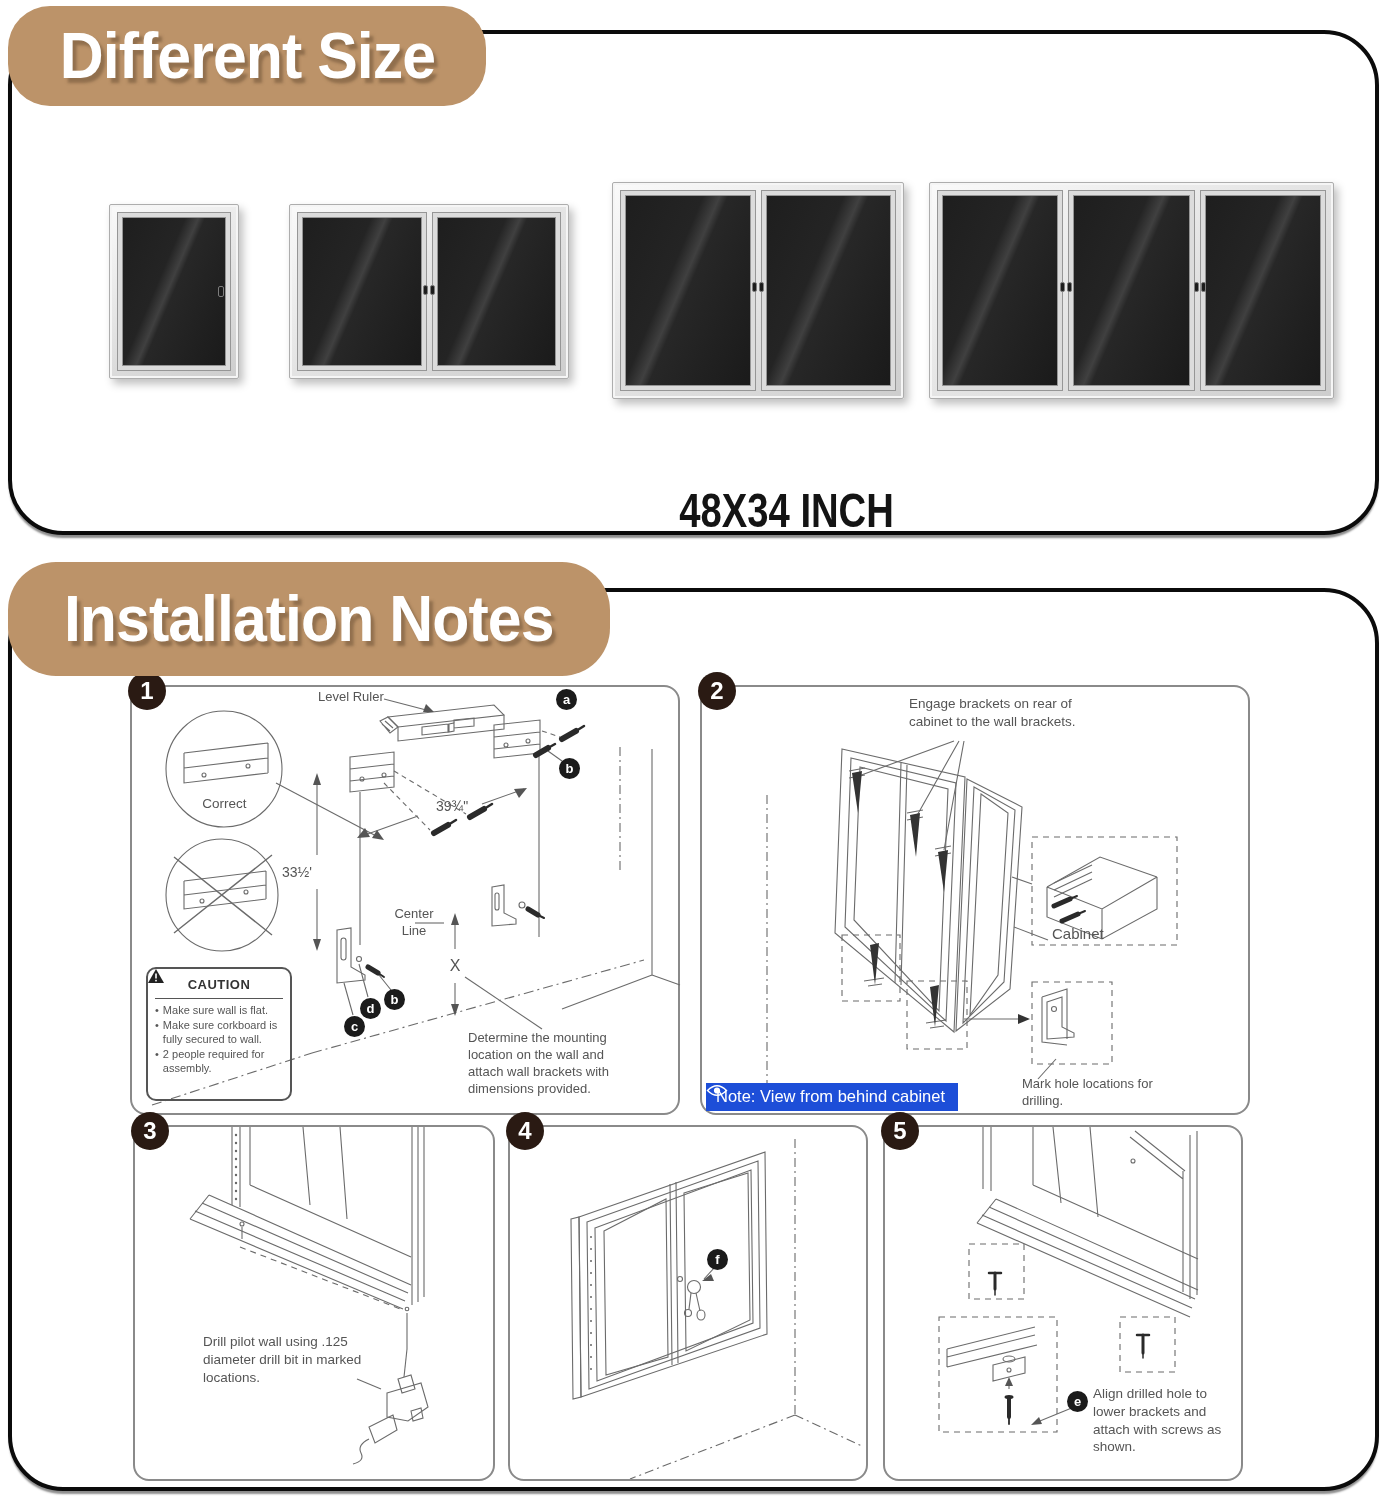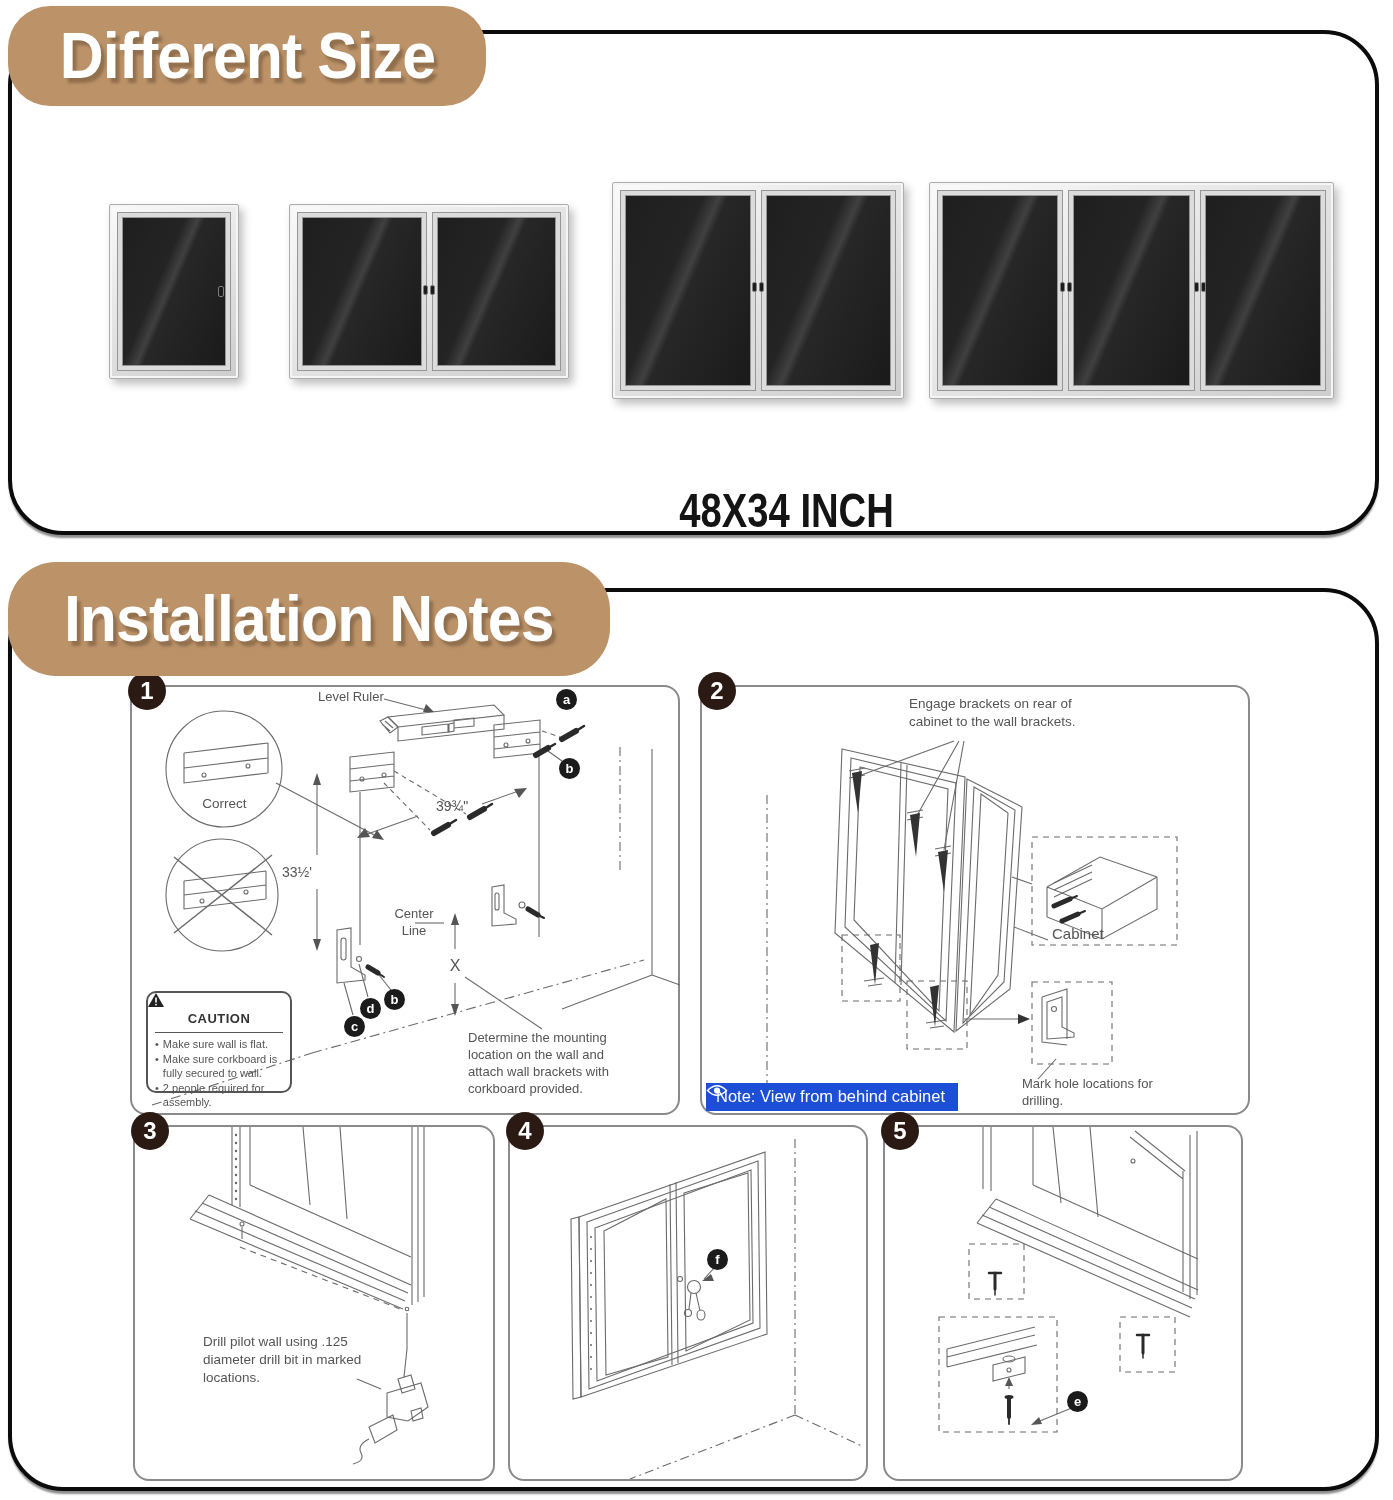--- a/index.html
+++ b/index.html
@@ -39,22 +39,22 @@
   .panel { position:absolute; border:2px solid #8a8a8a; border-radius:16px; background:#fff; }
   .panel svg { position:absolute; left:0; top:0; }
   .stepnum { position:absolute; left:-4px; top:-15px; width:38px; height:38px; border-radius:50%;
              background:#2a1a13; color:#fff; font-weight:bold; font-size:24px;
              display:flex; align-items:center; justify-content:center; z-index:4; }
   .dtext { position:absolute; color:#555; font-size:13px; line-height:1.32; }
   .lmark { position:absolute; width:21px; height:21px; border-radius:50%; background:#1b1b1b; color:#fff;
            font-weight:bold; font-size:13px; display:flex; align-items:center; justify-content:center; z-index:3; }
 
   
-  .caution { position:absolute; left:14px; top:304px; width:146px; height:102px;
-             border:2px solid #555; border-radius:10px; padding:18px 7px 4px 7px; }
+  .caution { position:absolute; left:14px; top:280px; width:146px; height:134px;
+             border:2px solid #555; border-radius:10px; padding:8px 7px 4px 7px; }
   .caution-title { display:flex; align-items:center; justify-content:center; gap:6px;
                    font-weight:bold; font-size:13px; color:#333; letter-spacing:0.5px;
                    border-bottom:1.5px solid #555; padding-bottom:6px; margin-bottom:5px; }
   .caution ul { list-style:none; }
   .caution li { display:flex; font-size:11px; line-height:1.22; color:#555; margin-bottom:2px; }
   .caution li .bdot { margin-right:4px; }
 
   
   .viewnote { position:absolute; left:4px; bottom:2px; background:#1d4ed8; color:#fff;
               padding:4px 13px 5px 10px; font-size:16.5px; display:flex; align-items:center; gap:8px; z-index:3; }
@@ -233,21 +233,21 @@
             <span class="bdot">•</span>
             <span>Make sure corkboard is fully secured to wall.</span>
           </li>
         <li>
             <span class="bdot">•</span>
             <span>2 people required for assembly.</span>
           </li>
       </ul>
     </div>
 
-    <div class="dtext" style="left:336px; top:342px; width:155px;">Determine the mounting location on the wall and attach wall brackets with corkboard provided.</div>
+    <div class="dtext" style="left:336px; top:342px; width:155px;">Determine the mounting location on the wall and attach wall brackets with dimensions provided.</div>
   </div>
 
   <div class="panel" style="left:700px; top:685px; width:550px; height:430px;">
     <div class="stepnum">2</div>
 
     <svg width="550" height="430" viewBox="0 0 550 430">
       <g stroke="#6b6b6b" stroke-width="1.1" fill="none">
         <path d="M65,108 L65,398" stroke-dasharray="9 4 2 4"></path>
 
         <path d="M140,62 L263,90 L252,345 L133,246 Z"></path>
@@ -443,15 +443,16 @@
       <g fill="#2a2a2a" stroke="none">
         <ellipse cx="124" cy="270" rx="4.5" ry="2"></ellipse>
       </g>
       <g fill="#555" stroke="none">
         <path d="M146,298 L157,297 L154,290 Z"></path>
         <path d="M124,250 L120,259 L128,259 Z"></path>
       </g>
     </svg>
 
     <div class="lmark" style="left:182px; top:264px;">e</div>
+    <div class="dtext" style="left:208px; top:258px; width:145px; font-size:13.5px;">Align drilled hole to lower brackets and attach with screws as shown.</div>
   </div>
 
 </div>
 
 </body></html>

